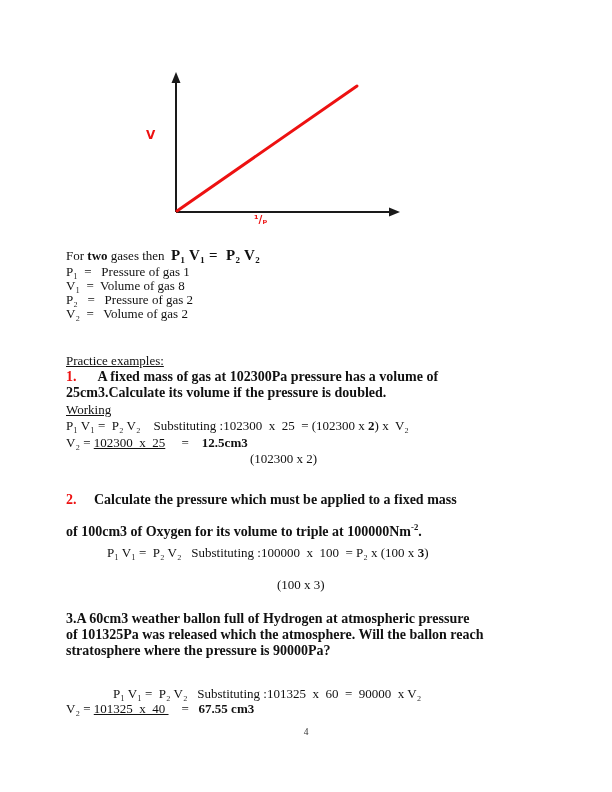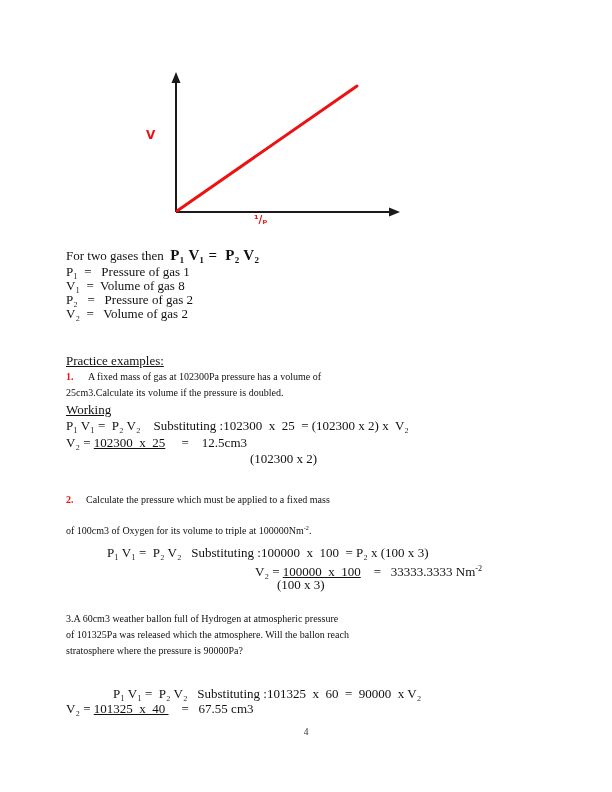--- a/index.html
+++ b/index.html
@@ -5,24 +5,24 @@
   html,body { margin:0; padding:0; }
   body {
     width:612px; height:792px; background:#ffffff;
     font-family:"Liberation Serif","DejaVu Serif",serif;
     color:#111111; position:relative;
   }
   .page { position:absolute; left:0; top:0; width:612px; height:792px; background:#ffffff; overflow:hidden; }
 
   
   .line { position:absolute; left:66px; white-space:pre; font-size:13px; line-height:15px; }
-  .stmt { font-size:10px; }
+  .stmt { font-size:14px; }
 
   
-  .seg-b   { font-weight:400; }
+  .seg-b   { font-weight:700; }
   .seg-u   { text-decoration:underline; }
   .seg-rb  { font-weight:700; color:var(--accent-red,#ed1111); }
   .seg-big { font-weight:700; font-size:15px; letter-spacing:0.3px; }
   .seg-sup { font-size:0.62em; vertical-align:super; }
 
   
   .graph { position:absolute; left:145px; top:70px; width:262px; height:164px; }
   .graph svg { position:absolute; left:0; top:0; }
   .glabel {
     position:absolute; font-family:"DejaVu Sans","Liberation Sans",sans-serif;
@@ -61,21 +61,20 @@
   <div class="line stmt" style="top:369px"><span class="seg-rb">1.</span><span>      </span><span class="seg-b">A fixed mass of gas at 102300Pa pressure has a volume of</span></div>
   <div class="line stmt" style="top:385px"><span class="seg-b">25cm3.Calculate its volume if the pressure is doubled.</span></div>
   <div class="line" style="top:402px"><span class="seg-u">Working</span></div>
   <div class="line" style="top:418px"><span>P₁ V₁ =  P₂ V₂    Substituting :102300  x  25  = (102300 x </span><span class="seg-b">2</span><span>) x  V₂</span></div>
   <div class="line" style="top:435px"><span>V₂ = </span><span class="seg-u">102300  x  25</span><span>     =    </span><span class="seg-b">12.5cm3</span></div>
   <div class="line" style="top:451px; left:250px"><span>(102300 x 2)</span></div>
 
   <div class="line stmt" style="top:492px"><span class="seg-rb">2.</span><span>     </span><span class="seg-b">Calculate the pressure which must be applied to a fixed mass</span></div>
   <div class="line stmt" style="top:520px"><span class="seg-b">of 100cm3 of Oxygen for its volume to triple at 100000Nm</span><span class="seg-b seg-sup">-2</span><span class="seg-b">.</span></div>
   <div class="line" style="top:545px; left:107px"><span>P₁ V₁ =  P₂ V₂   Substituting :100000  x  100  = P₂ x (100 x </span><span class="seg-b">3</span><span>)</span></div>
-  <div class="line" style="top:561px; left:255px"><span>V₂ = </span><span class="seg-u">100000  x  100</span><span>    =   </span><span class="seg-b">33333.3333 Nm</span><span class="seg-b seg-sup">-2</span></div>
   <div class="line" style="top:577px; left:277px"><span>(100 x 3)</span></div>
 
   <div class="line stmt" style="top:611px"><span class="seg-b">3.A 60cm3 weather ballon full of Hydrogen at atmospheric pressure</span></div>
   <div class="line stmt" style="top:627px"><span class="seg-b">of 101325Pa was released which the atmosphere. Will the ballon reach</span></div>
   <div class="line stmt" style="top:643px"><span class="seg-b">stratosphere where the pressure is 90000Pa?</span></div>
   <div class="line" style="top:686px; left:113px"><span>P₁ V₁ =  P₂ V₂   Substituting :101325  x  60  =  90000  x V₂</span></div>
   <div class="line" style="top:701px"><span>V₂ = </span><span class="seg-u">101325  x  40 </span><span>    =   </span><span class="seg-b">67.55 cm3</span></div>
 
   <div class="pagenum">4</div>
 </div>

